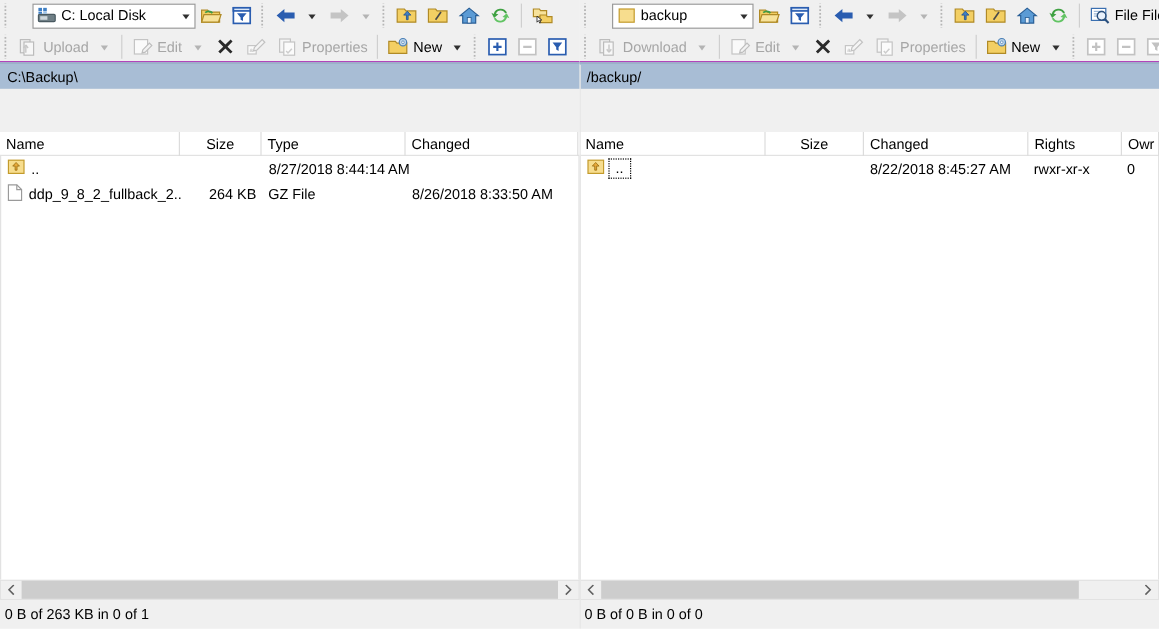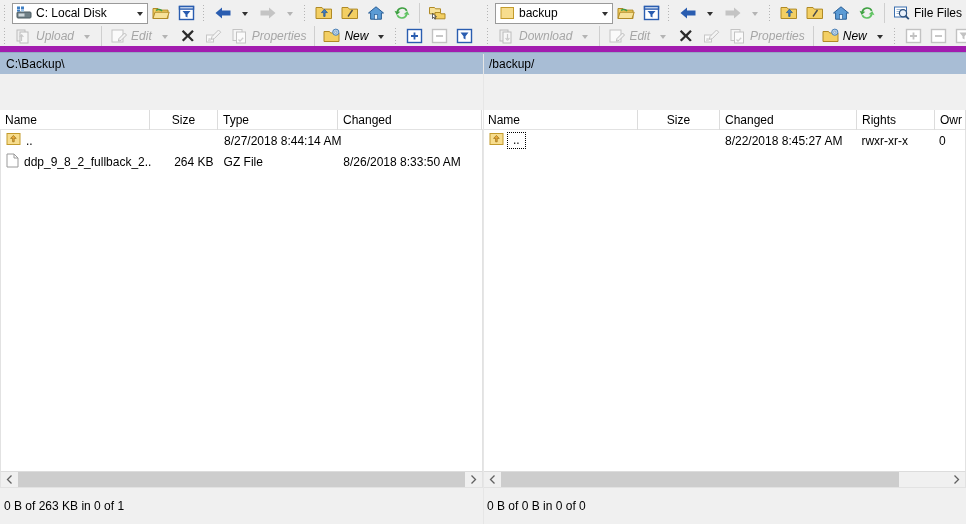--- a/index.html
+++ b/index.html
@@ -18,21 +18,21 @@
   
   .panel { position: relative; height: 524px; display: flex; flex-direction: column; background:#f0f0f0; }
   .panel-left  { width: 483px; }
   .panel-right { width: 483px; }
 
   
   .tbrow {
     height: 26px; display: flex; align-items: center;
     background: #f0f0f0; flex: 0 0 auto;
   }
-  .tbrow.row2 { border-bottom: 6px solid #a21caf; font-style: italic; }
+  .tbrow.row2 { border-bottom: 1px solid #a21caf; }
   .grip {
     width: 7px; height: 20px; margin: 0 2px 0 2px; flex: 0 0 auto;
     background-image: radial-gradient(#b5b5b5 40%, transparent 41%);
     background-size: 3px 3px; background-position: 1px 1px;
     background-repeat: repeat-y;
   }
   .tbtn {
     height: 22px; display: flex; align-items: center; gap: 3px;
     padding: 0 3px; border: 1px solid transparent; border-radius: 2px;
     white-space: nowrap; flex: 0 0 auto; cursor: default;
@@ -40,21 +40,21 @@
   .tbtn.dis { color: #a6a6a6; }
   .tlabel { font-size: 12px; line-height: 14px; }
   .caret { width:0;height:0;border-left:3.5px solid transparent;border-right:3.5px solid transparent;border-top:4px solid #303030; margin:2px 3px 0 2px; flex:0 0 auto;}
   .caret.dis { border-top-color:#b4b4b4; }
   .sep { width: 1px; height: 20px; background: #cfcfcf; margin: 0 4px; flex: 0 0 auto; }
 
   
   .combo {
     height: 21px; display: flex; align-items: center;
     background: #ffffff; border: 1px solid #9a9a9a;
-    margin-left: 1px; flex: 0 0 auto;
+    margin-left: 16px; flex: 0 0 auto;
   }
   .combo-left { width: 136px; }
   .combo-right { width: 118px; }
   .combo .cicon { width: 18px; display: flex; align-items: center; justify-content: center; margin-left: 2px; flex:0 0 auto;}
   .combo .ctext { flex: 1 1 auto; font-size: 12px; padding-left: 3px; overflow: hidden; white-space: nowrap; }
   .combo .cbtn { width: 14px; height: 19px; display:flex; align-items:center; justify-content:center; flex:0 0 auto;}
 
   
   .pathbar {
     height: 22px; background: #a8bdd5; color: #000;
@@ -85,21 +85,21 @@
 
   
   .hsb { height: 17px; background: #f0f0f0; display: flex; align-items: stretch;
          flex: 0 0 auto; border: 1px solid #e2e2e2; border-top: 1px solid #dcdcdc; }
   .sbarrow { width: 17px; display: flex; align-items: center; justify-content: center;
              background: #f0f0f0; flex: 0 0 auto; }
   .sbtrack { flex: 1 1 auto; background: #f0f0f0; position: relative; }
   .sbthumb { position: absolute; top: 0; bottom: 0; left: 0; background: #cdcdcd; }
 
   
-  .status { height: 36px; display: flex; align-items: center; padding-left: 4px;
+  .status { height: 24px; display: flex; align-items: center; padding-left: 4px;
             font-size: 12px; background: #f0f0f0; flex: 0 0 auto; }
   .panel-divider { position:absolute; left:483px; top:54px; width:1px; height:470px; background:#e6e6e6; }
 </style>
 </head>
 <body>
 
 <div class="app">
 
   <div class="panel panel-left">
 

